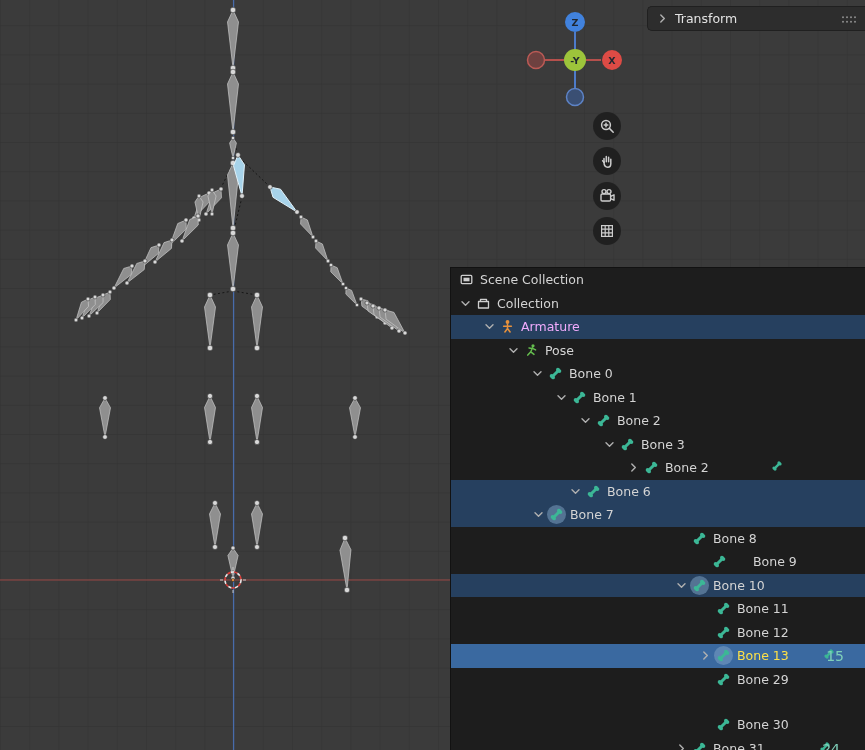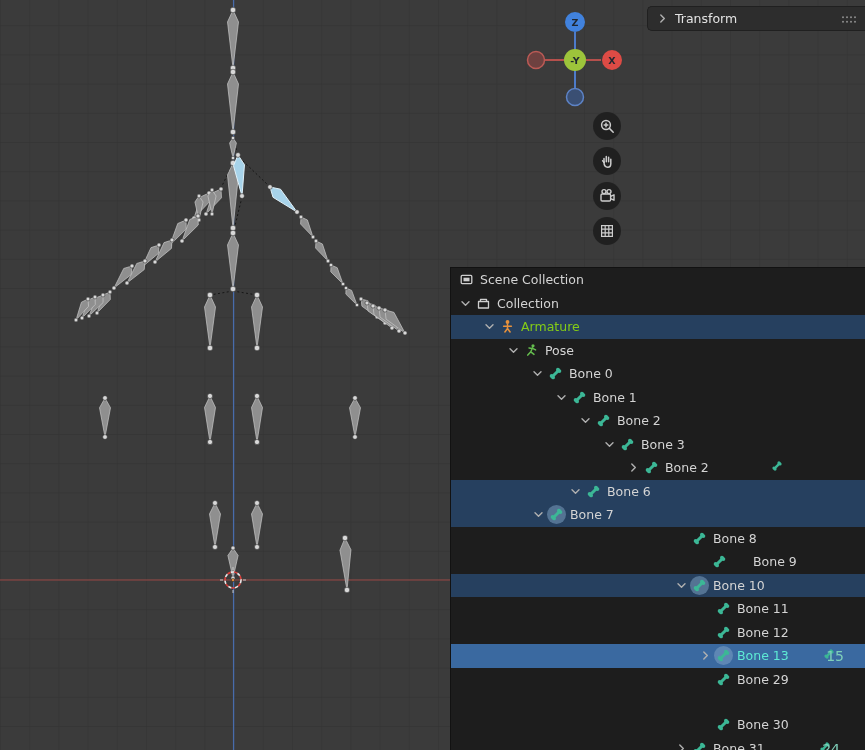--- a/index.html
+++ b/index.html
@@ -31,21 +31,21 @@
   
   #outliner{position:absolute;left:450px;top:267px;width:444px;height:483px;background:#1d1d1d;
       border-top:1px solid #121212;border-left:1px solid #121212;box-sizing:border-box;overflow:hidden}
   .orow{display:flex;align-items:center;height:23.5px;position:relative;box-sizing:border-box}
   .orow.sel{background:#26405f}
   .orow.active{background:#3a69a0}
   .chev{width:17px;height:16px;display:flex;align-items:center;justify-content:center;flex:none}
   .oicon{width:19px;height:19px;display:flex;align-items:center;justify-content:center;flex:none;border-radius:50%}
   .oicon.circled{background:rgba(130,165,200,.5)}
   .olabel{margin-left:4px;font-size:12.5px;color:#d4d4d4;white-space:nowrap}
-  .orow.active .olabel{color:#5eead4}
+  .orow.active .olabel{color:#fde047}
   .ic-bone{color:#3cb796}
   .ic-armature{color:#e8913c}
   .ic-pose{color:#65bd4e}
   .ic-collection{color:#cfcfcf}
   .ic-scene-collection{color:#cfcfcf}
   .trail{position:absolute;top:4px;display:flex;color:#3cb796}
   .trailwrap{position:relative;display:flex}
   .cnt{font-size:14px;color:#7fd0ba;position:absolute;right:-9px;bottom:-4px}
 </style>
 </head>
@@ -303,21 +303,21 @@
         <svg width="11" height="11" viewBox="0 0 11 11" fill="none" stroke="#b0b0b0" stroke-width="1.4" stroke-linecap="round" stroke-linejoin="round">
           <path d="M2 3.8 L5.5 7.3 L9 3.8"></path>
         </svg>
       </span>
       <span class="oicon ic-armature">
         <svg width="15" height="15" viewBox="0 0 15 15" fill="none" stroke="currentColor" stroke-width="1.5" stroke-linecap="round">
           <circle cx="7.5" cy="3" r="1.9" fill="currentColor" stroke="none"></circle>
           <path d="M7.5 5.2 V9.5 M3.6 7.2 H11.4 M7.5 9.5 L4.9 13 M7.5 9.5 L10.1 13"></path>
         </svg>
       </span>
-      <span class="olabel" style="color: #84cc16;">Armature</span>
+      <span class="olabel" style="color: #f0abfc;">Armature</span>
     </div>
     <div class="orow" style="padding-left: 54px;">
       <span class="chev">
         <svg width="11" height="11" viewBox="0 0 11 11" fill="none" stroke="#b0b0b0" stroke-width="1.4" stroke-linecap="round" stroke-linejoin="round">
           <path d="M2 3.8 L5.5 7.3 L9 3.8"></path>
         </svg>
       </span>
       <span class="oicon ic-pose">
         <svg width="15" height="15" viewBox="0 0 15 15" fill="none" stroke="currentColor" stroke-width="1.5" stroke-linecap="round">
           <circle cx="9" cy="2.8" r="1.6" fill="currentColor" stroke="none"></circle>

